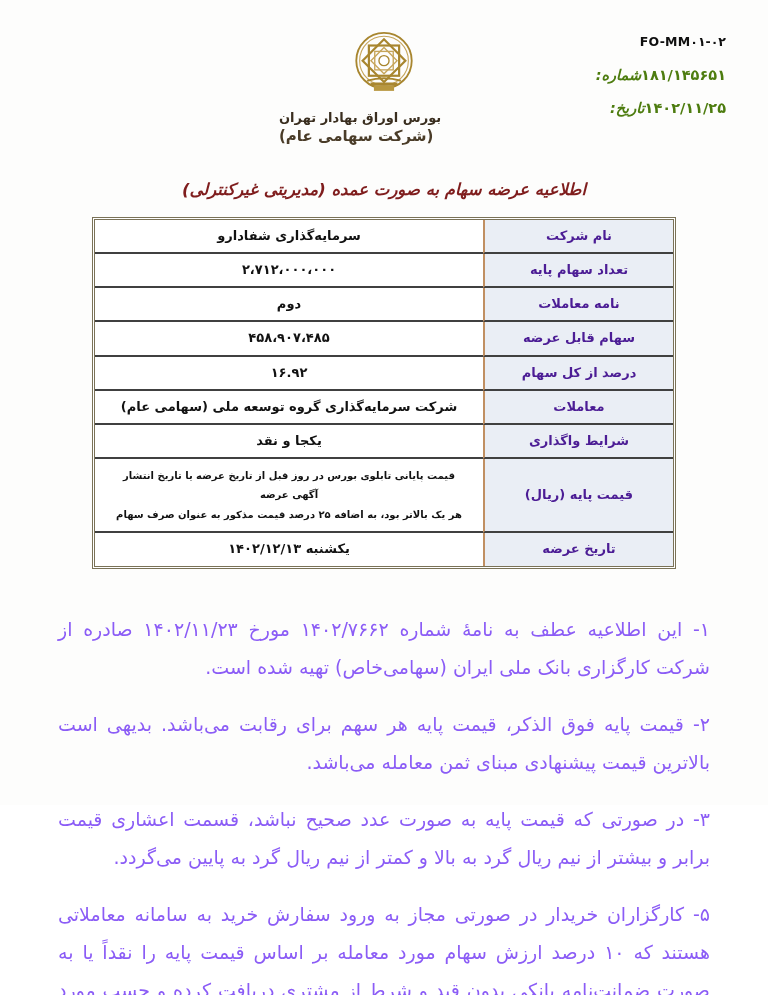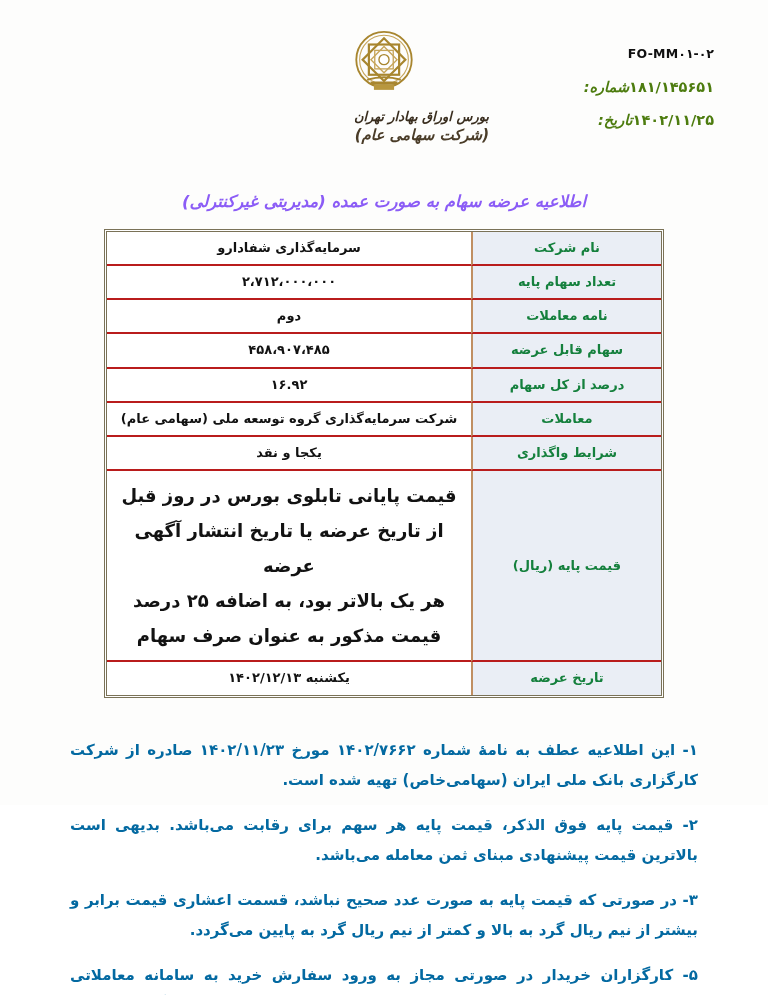--- a/index.html
+++ b/index.html
@@ -16,21 +16,21 @@
     direction: rtl;
     position: relative;
     overflow: hidden;
   }
 
   .page {
     position: relative;
     width: 768px;
     height: 805px;
     box-sizing: border-box;
-    padding: 12px;
+    padding: 0;
     background: #fdfdfc;
   }
 
   
   .header {
     position: relative;
     height: 172px;
   }
 
   .meta-block {
@@ -62,26 +62,25 @@
     font-weight: 700;
   }
   .meta-line .meta-value {
     font-weight: 700;
     letter-spacing: .3px;
   }
 
   
   .logo-wrap {
     position: absolute;
-    top: 9px;
+    top: 22px;
     left: 50%;
     transform: translateX(-50%);
     width: 210px;
-    text-align: right;
-    font-style: italic;
+    text-align: left;
   }
   .logo-mark {
     width: 84px;
     height: 84px;
     margin: 0 auto 4px auto;
     display: block;
   }
   .logo-text-1 {
     font-size: 13px;
     font-weight: 700;
@@ -94,84 +93,83 @@
     font-weight: 600;
     color: #4a3c28;
     margin-top: 1px;
   }
 
   
   .doc-title {
     text-align: center;
     font-size: 16.5px;
     font-weight: 700;
-    color: #8b5cf6;
+    color: #7f1d1d;
     margin: 8px 0 18px 0;
     letter-spacing: .2px;
     font-style: italic;
   }
 
   
   .table-zone {
     padding: 0 92px 0 92px;
   }
   table.info-table {
     width: 100%;
     border-collapse: separate;
     border-spacing: 0;
     border: 3px double #7a7257;
     background: #ffffff;
     table-layout: fixed;
   }
   table.info-table td {
-    border-bottom: 2px solid #b91c1c;
+    border-bottom: 2px solid #404040;
     padding: 6px 8px;
     vertical-align: middle;
     font-size: 13px;
     line-height: 1.55;
   }
   table.info-table tr:last-child td {
     border-bottom: none;
   }
   td.lbl {
     width: 172px;
     background: #eaeef5;
-    color: #15803d;
+    color: #4c1d95;
     font-weight: 700;
     text-align: center;
     border-left: 2px solid #c08f62;
     font-size: 13px;
   }
   td.val {
     background: #ffffff;
     text-align: center;
     font-weight: 700;
     color: #121212;
   }
   td.val.multiline {
     text-align: center;
     line-height: 1.95;
     padding: 7px 14px;
-    font-size: 18px;
+    font-size: 10px;
   }
   td.val .vline { display: block; }
 
   
   .notes {
     padding: 22px 58px 0 58px;
     direction: rtl;
   }
   .note {
-    font-size: 15px;
+    font-size: 19px;
     line-height: 2.0;
-    color: #0369a1;
+    color: #8b5cf6;
     text-align: justify;
     text-align-last: right;
     margin-bottom: 6px;
-    font-weight: bold;
   }
 </style>
 </head>
 <body>
 
 <div class="page">
 
   <div class="header">
 
     <div class="meta-block">

